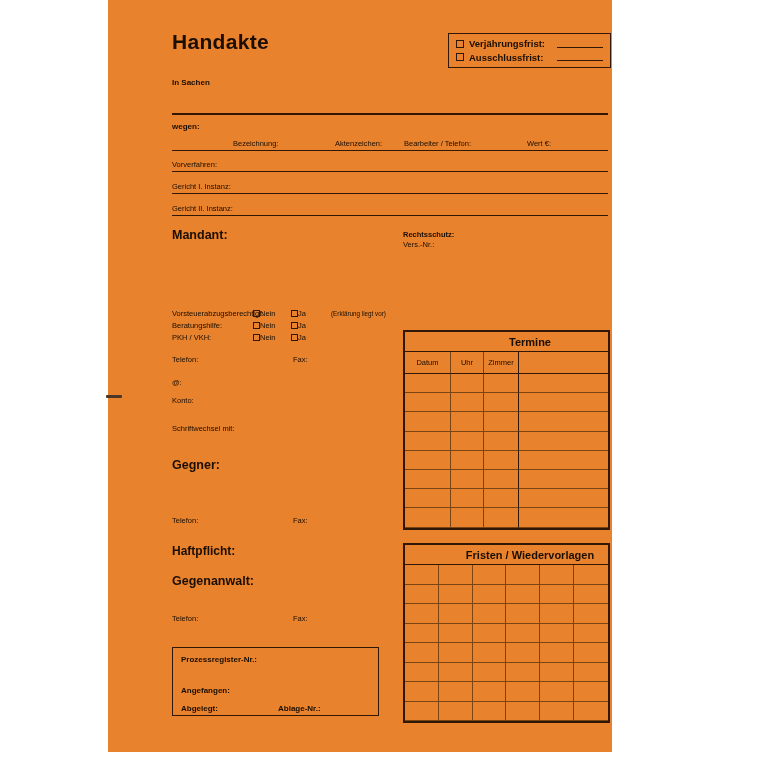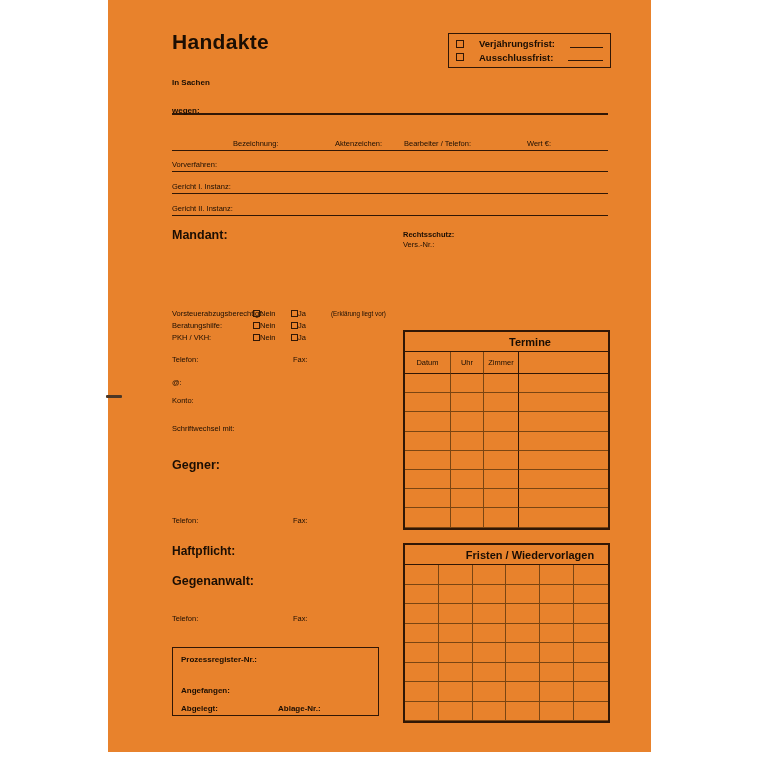--- a/index.html
+++ b/index.html
@@ -4,31 +4,31 @@
 <style>
   :root{
     --paper:#e8822c;
     --ink:#1b0e03;
     --line:#311705;
     --grid:#7a4512;
   }
   *{margin:0;padding:0;box-sizing:border-box;}
   html,body{width:760px;height:760px;background:#ffffff;font-family:"Liberation Sans",sans-serif;color:var(--ink);}
   #stage{position:relative;width:760px;height:760px;background:#ffffff;overflow:hidden;}
-  #paper{position:absolute;left:108px;top:0;width:543px;height:752px;background:var(--paper);}
+  #paper{position:absolute;left:108px;top:0;width:504px;height:752px;background:var(--paper);}
   .abs{position:absolute;}
   .lbl{font-size:7.5px;color:var(--ink);white-space:nowrap;}
   .lbl-b{font-size:8px;font-weight:700;color:var(--ink);white-space:nowrap;}
   .rule{height:1px;background:var(--line);}
   .rule-thick{height:2.2px;background:var(--line);}
   .h-title{font-size:21px;font-weight:700;letter-spacing:.3px;}
   .h-section{font-size:12.5px;font-weight:700;}
   
   .deadline-box{border:1.8px solid var(--line);display:flex;flex-direction:column;justify-content:space-evenly;padding:2px 7px;}
-  .deadline-row{display:flex;align-items:center;gap:15px;font-size:9.5px;font-weight:700;}
+  .deadline-row{display:flex;align-items:center;gap:5px;font-size:9.5px;font-weight:700;}
   .cbx{width:8px;height:8px;border:1.2px solid var(--line);flex:none;}
   .deadline-line{margin-left:auto;width:46px;height:8px;border-bottom:1.2px solid var(--line);}
   
   .opt-rows{display:flex;flex-direction:column;gap:3.2px;}
   .opt-row{display:flex;align-items:center;font-size:7.5px;}
   .opt-label{width:81px;flex:none;}
   .opt-pair{display:flex;align-items:center;gap:0;width:38px;flex:none;}
   .opt-pair .cbx{width:7px;height:7px;border:1px solid var(--line);}
   .opt-note{font-size:6.3px;margin-left:2px;}
   
@@ -64,21 +64,21 @@
       </div>
       <div class="deadline-row">
         <span class="cbx"></span>
         <span>Ausschlussfrist:</span>
         <span class="deadline-line"></span>
       </div>
     </div>
 
     <div class="abs lbl-b" style="left:64px;top:78px;">In Sachen</div>
     <div class="abs rule-thick" style="left:64px;top:113px;width:436px;"></div>
-    <div class="abs lbl-b" style="left:64px;top:106px;">wegen:</div>
+    <div class="abs lbl-b" style="left:64px;top:122px;">wegen:</div>
 
     <div class="abs lbl" style="left:125px;top:139px;">Bezeichnung:</div>
     <div class="abs lbl" style="left:227px;top:139px;">Aktenzeichen:</div>
     <div class="abs lbl" style="left:296px;top:139px;">Bearbeiter / Telefon:</div>
     <div class="abs lbl" style="left:419px;top:139px;">Wert €:</div>
     <div class="abs rule" style="left:64px;top:150px;width:436px;"></div>
 
     <div class="abs lbl" style="left:64px;top:160px;">Vorverfahren:</div>
     <div class="abs rule" style="left:64px;top:171px;width:436px;"></div>
     <div class="abs lbl" style="left:64px;top:182px;">Gericht I. Instanz:</div>

